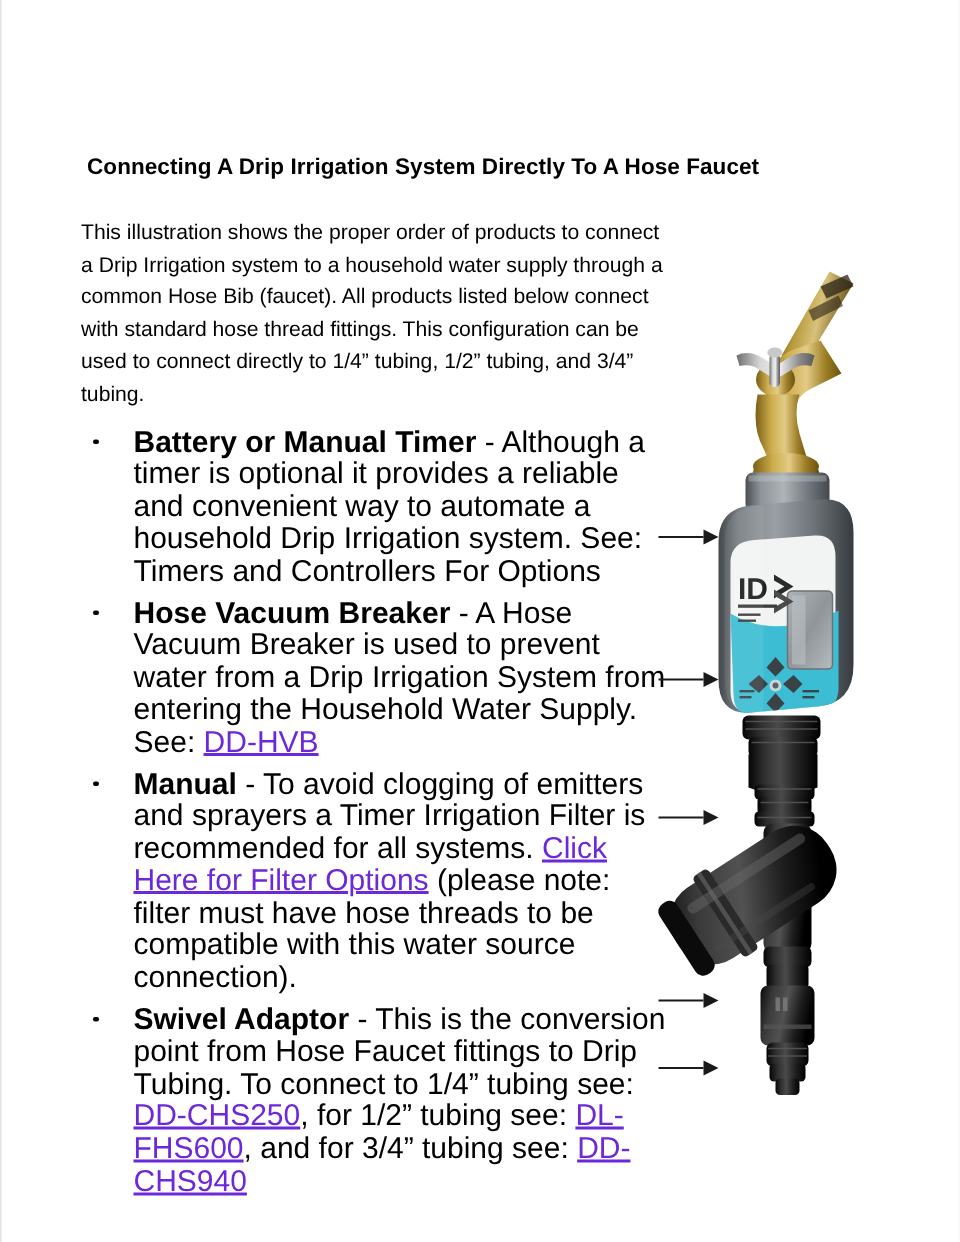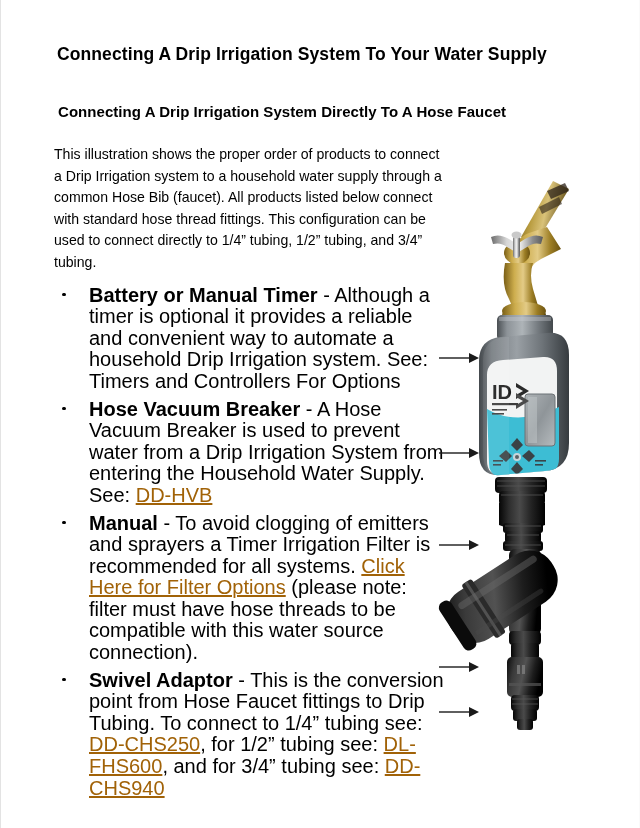--- a/index.html
+++ b/index.html
@@ -79,21 +79,21 @@
     position: absolute;
     left: 8px;
     top: 8px;
     width: 3.5px;
     height: 3.5px;
     border-radius: 50%;
     background: #000;
   }
   .lead { font-weight: bold; }
   a.link {
-    color: #a16207;
+    color: #6d28d9;
     text-decoration: underline;
   }
 
   
   #illustration {
     position: absolute;
     left: 428px;
     top: 165px;
     width: 200px;
     height: 565px;
@@ -102,21 +102,20 @@
 
   
   .arrow-line { stroke: #1a1a1a; stroke-width: 1.4; }
   .arrow-head { fill: #1a1a1a; }
 </style>
 </head>
 <body>
 
 <div id="page">
 
-  <div class="doc-title">Connecting  A Drip Irrigation System To Your Water Supply</div>
 
   <div class="doc-subtitle">Connecting A Drip Irrigation System Directly To A Hose Faucet</div>
 
   <div class="body-col">
 
     <p class="intro">This illustration shows the proper order of  products to connect a Drip Irrigation system to a household water supply through a common Hose Bib (faucet).  All products listed below connect with standard hose thread fittings.  This configuration can be used to connect directly to 1/4” tubing, 1/2” tubing, and 3/4” tubing.</p>
 
     <ul class="bullets">
 
       <li>

